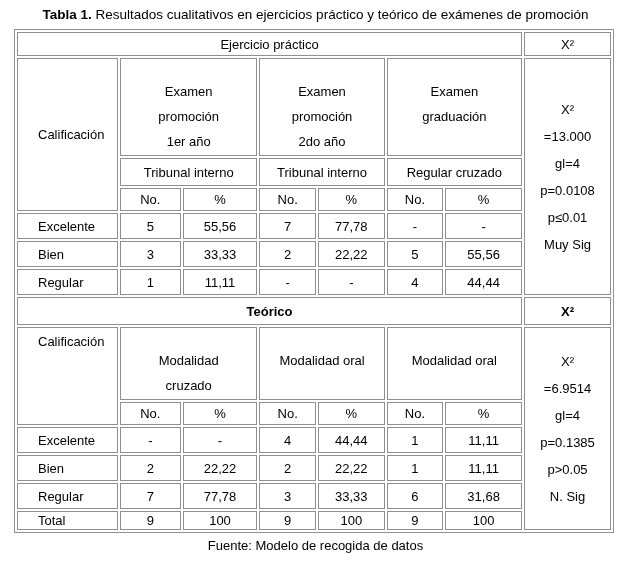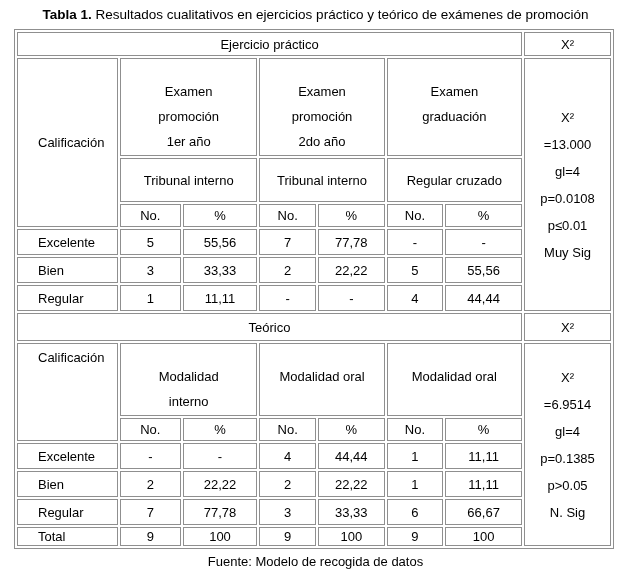--- a/index.html
+++ b/index.html
@@ -53,26 +53,26 @@
   td.chi {
     line-height: 27px;
     vertical-align: middle;
   }
   td.top {
     vertical-align: top;
     padding-top: 6px;
   }
   tr.r1  { height: 24px; }
   tr.r2  { height: 74px; }
-  tr.r3  { height: 44px; }
+  tr.r3  { height: 28px; }
   tr.r4  { height: 23px; }
   tr.r5  { height: 26px; }
   tr.r6  { height: 26px; }
   tr.r7  { height: 26px; }
-  tr.r8  { height: 28px; }
+  tr.r8  { height: 28px; font-weight: bold; }
   tr.r9  { height: 48px; }
   tr.r10 { height: 23px; }
   tr.r11 { height: 26px; }
   tr.r12 { height: 26px; }
   tr.r13 { height: 26px; }
   tr.r14 { height: 18px; }
   .footer {
     text-align: center;
     font-size: 13px;
     margin-top: 5px;
@@ -162,21 +162,21 @@
       <td>44,44</td>
     </tr>
 
     <tr class="r8">
       <td colspan="7">Teórico</td>
       <td>X²</td>
     </tr>
     <tr class="r9">
       <td rowspan="2" class="left top">Calificación</td>
       <td colspan="2" class="pre exam">Modalidad
-interno</td>
+cruzado</td>
       <td colspan="2" class="pre exam">Modalidad oral</td>
       <td colspan="2" class="pre exam">Modalidad oral</td>
       <td rowspan="6" class="pre chi">X²
 =6.9514
 gl=4
 p=0.1385
 p&gt;0.05
 N. Sig</td>
     </tr>
     <tr class="r10">
@@ -205,21 +205,21 @@
       <td>1</td>
       <td>11,11</td>
     </tr>
     <tr class="r13">
       <td class="left">Regular</td>
       <td>7</td>
       <td>77,78</td>
       <td>3</td>
       <td>33,33</td>
       <td>6</td>
-      <td>66,67</td>
+      <td>31,68</td>
     </tr>
     <tr class="r14">
       <td class="left">Total</td>
       <td>9</td>
       <td>100</td>
       <td>9</td>
       <td>100</td>
       <td>9</td>
       <td>100</td>
     </tr>

